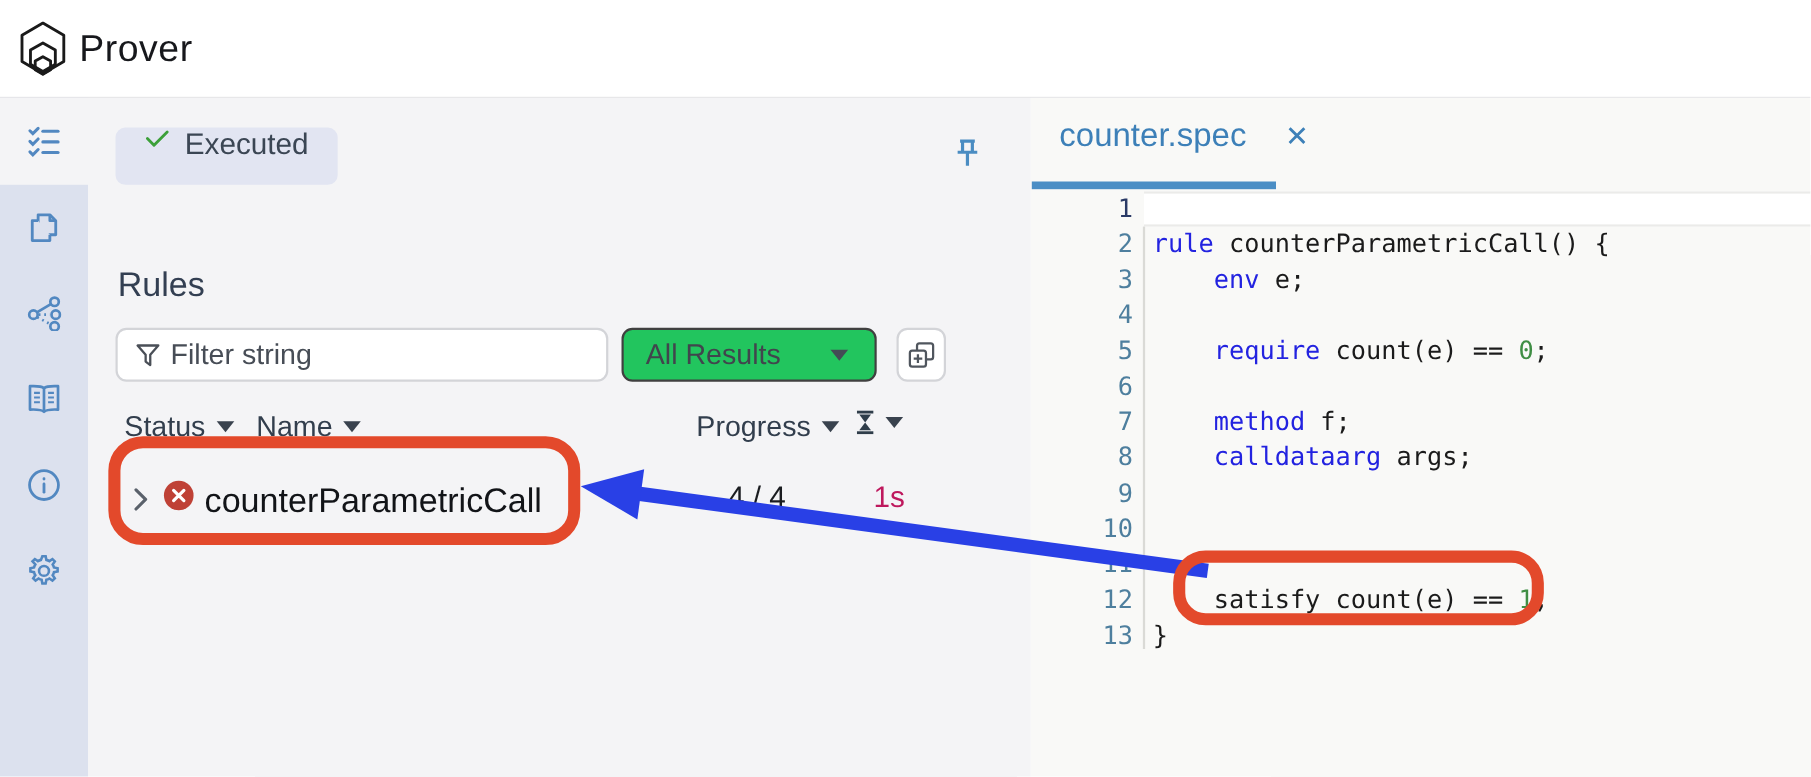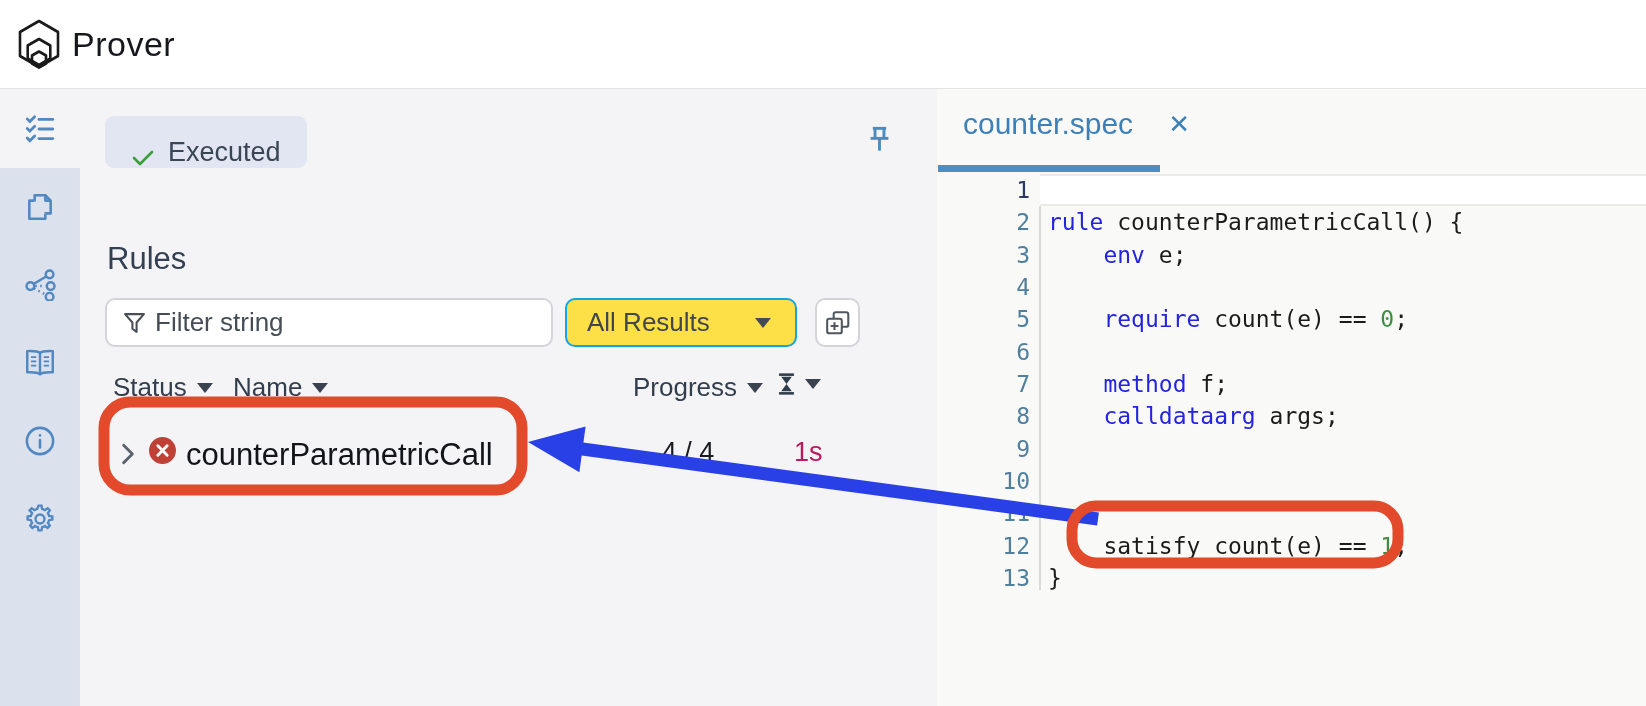--- a/index.html
+++ b/index.html
@@ -14,36 +14,36 @@
   .shell { display:flex; height:633px; }
 
   
   .sidebar { width:80px; background:#dce1ee; flex:0 0 80px; }
   .side-item { height:78px; display:flex; align-items:center; justify-content:center; cursor:pointer; }
   .side-item.active { background:#f4f4f6; height:79px; }
 
   
   .rules-panel { width:857px; flex:0 0 857px; background:#f4f4f6; position:relative; }
   .badge { position:absolute; left:25px; top:27px; height:52px; padding:0 26px;
-           background:#e2e5f2; border-radius:9px; display:flex; align-items:flex-end; gap:13px; }
+           background:#e2e5f2; border-radius:9px; display:flex; align-items:flex-start; gap:13px; }
   .badge span { font-size:27px; color:#3b4654; }
   .page-title { position:absolute; left:27px; top:89px; font-size:43px; font-weight:500; color:#333f52; }
   .section-title { position:absolute; left:27px; top:152px; font-size:31px; font-weight:500; color:#333f52; }
   .pin-btn { position:absolute; left:786px; top:36px; cursor:pointer; }
 
   .filter-box { position:absolute; left:25px; top:209px; width:448px; height:49px;
                 background:#fff; border:2px solid #d3d4d8; border-radius:10px; }
   .filter-box input { position:absolute; left:48px; top:0; width:390px; height:45px; border:0; outline:0;
                       font-size:26px; color:#000000; background:transparent;
                       font-family:"Liberation Sans", sans-serif; }
   .filter-box input::placeholder { color:#474d56; opacity:1; }
   .filter-funnel { position:absolute; left:16px; top:12px; }
 
   .select-box { position:absolute; left:485px; top:209px; width:232px; height:49px;
-                background:#fde047; border:2px solid #0ea5e9; border-radius:10px;
+                background:#22c55e; border:2px solid #404040; border-radius:10px;
                 display:flex; align-items:center; cursor:pointer;text-align:center; }
   .select-box .sel-label { font-size:26px; color:#41454d; margin-left:20px; }
   .select-box .caret { position:absolute; right:24px; }
   .expand-btn { position:absolute; left:735px; top:209px; width:45px; height:49px;
                 background:#fff; border:2px solid #d3d4d8; border-radius:10px;
                 display:flex; align-items:center; justify-content:center; cursor:pointer; }
 
   .thead { position:absolute; top:283px; left:0; width:100%; height:30px;
            font-size:26px; font-weight:500; color:#323e4d; }
   .th { position:absolute; display:flex; align-items:center; gap:10px; cursor:pointer; }

